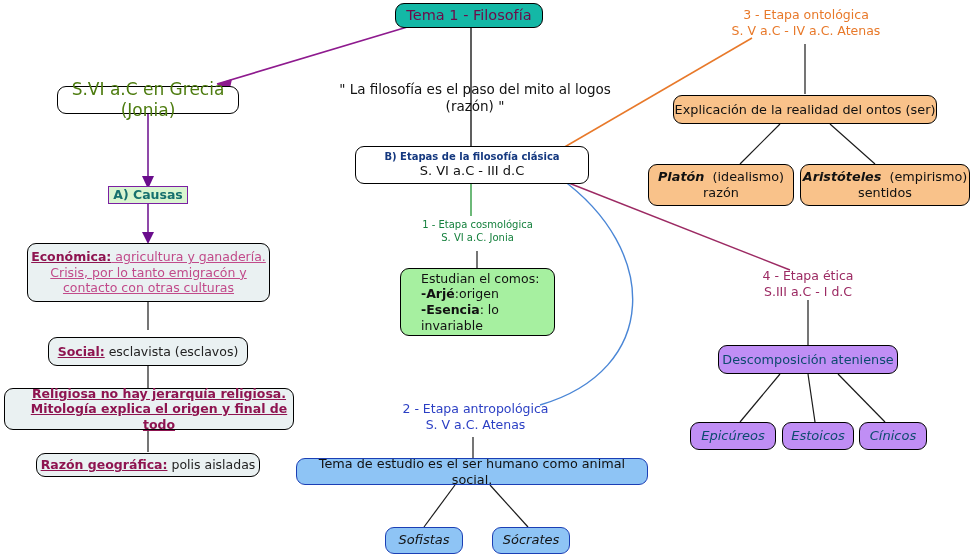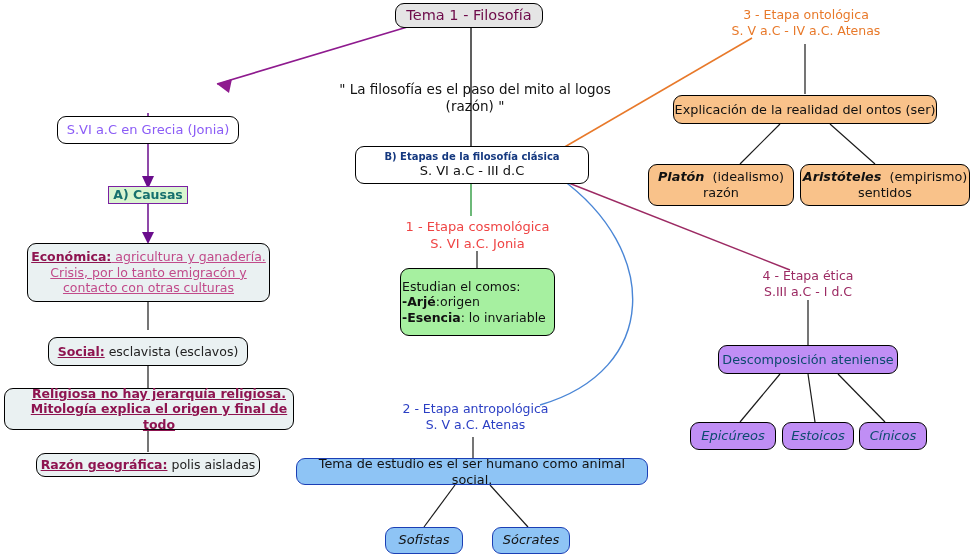--- a/index.html
+++ b/index.html
@@ -11,46 +11,46 @@
     overflow:hidden;
   }
   #canvas{position:absolute;left:0;top:0;width:973px;height:560px;}
   svg.links{position:absolute;left:0;top:0;width:973px;height:560px;pointer-events:none;}
   .node{position:absolute;box-sizing:border-box;display:flex;align-items:center;justify-content:center;
         text-align:center;line-height:1.25;}
   .rounded{border-radius:9px;border:1.4px solid #000;}
   .lbl{position:absolute;text-align:center;line-height:1.28;white-space:pre-line;}
 
   
-  .pink     {background:#e5e5e5;border-color:#000;color:#6e0b4a;text-align:right;}
+  .pink     {background:#14b8a6;border-color:#000;color:#6e0b4a;text-align:right;}
   .white    {background:#ffffff;border-color:#000;color:#1a1a1a;}
   .causas   {background:#d9f5d0;border:1.4px solid #7b1fa2;color:#16706e;font-weight:bold;border-radius:0;}
   .lightblue-grey{background:#eaf1f2;border-color:#000;}
   .green    {background:#a6f0a0;border-color:#000;color:#111;}
   .blue     {background:#8ec4f5;border-color:#1b3fb5;color:#111;}
   .orange   {background:#f9c28a;border-color:#000;color:#111;}
   .purple   {background:#c08ef5;border-color:#000;color:#0c4a6e;}
 
   .title-txt{font-size:14.5px;}
   .q-txt{font-size:13.5px;color:#111;}
   .b-head{font-size:10px;font-weight:bold;color:#14387f;}
   .b-sub{font-size:13px;color:#111;font-weight:normal;}
 
-  .stage-green {color:#ef4444;font-size:13px;}
+  .stage-green {color:#15803d;font-size:10px;}
   .stage-blue  {color:#2b3fc4;font-size:12.5px;}
   .stage-orange{color:#e8792a;font-size:12.5px;}
   .stage-magenta{color:#9c2a63;font-size:12.5px;}
 
   .eco{font-size:12.5px;color:#c14a8a;}
   .eco u{text-decoration:underline;}
   .eco b{color:#8e1450;font-weight:bold;text-decoration:underline;}
   .soc{font-size:12.5px;color:#222;}
   .soc b{color:#8e1450;font-weight:bold;text-decoration:underline;}
   .rel{font-size:12.5px;color:#8e1450;font-weight:bold;text-decoration:underline;margin-left:20px;}
-  .jonia{font-size:13px;color:#8b5cf6;margin-top:30px;}
+  .jonia{font-size:17px;color:#4d7c0f;}
   .ital{font-style:italic;font-size:13px;}
   .bital{font-weight:bold;font-style:italic;}
   .green-box-txt{font-size:12.5px;text-align:left;}
   .green-box-txt b{font-weight:bold;}
 </style>
 </head>
 <body>
 
 <div id="canvas">
 
@@ -140,21 +140,21 @@
 
   <div class="lbl stage-blue" style="left:388px;top:401px;width:175px;">2 - Etapa antropológica
 S. V a.C. Atenas</div>
 
   <div class="lbl stage-orange" style="left:718px;top:7px;width:176px;">3 - Etapa ontológica
 S. V a.C - IV a.C. Atenas</div>
 
   <div class="lbl stage-magenta" style="left:732px;top:268px;width:152px;">4 - Etapa ética
 S.III a.C - I d.C</div>
 
-  <div class="node rounded green" style="left:400px;top:268px;width:155px;height:68px;justify-content:flex-start;padding-left:1px;">
+  <div class="node rounded green" style="left:400px;top:268px;width:155px;height:68px;justify-content:flex-start;padding-left:20px;">
     <div class="green-box-txt">
       <div>Estudian el comos:</div>
       <div><b>-Arjé</b><span>:origen</span></div>
       <div><b>-Esencia</b><span>: lo invariable</span></div>
     </div>
   </div>
 
   <div class="node rounded blue" style="left:296px;top:458px;width:352px;height:27px;font-size:12.8px;">Tema de estudio es el ser humano como animal social.</div>
 
   <div class="node rounded blue ital" style="left:385px;top:527px;width:78px;height:27px;">Sofistas</div>

